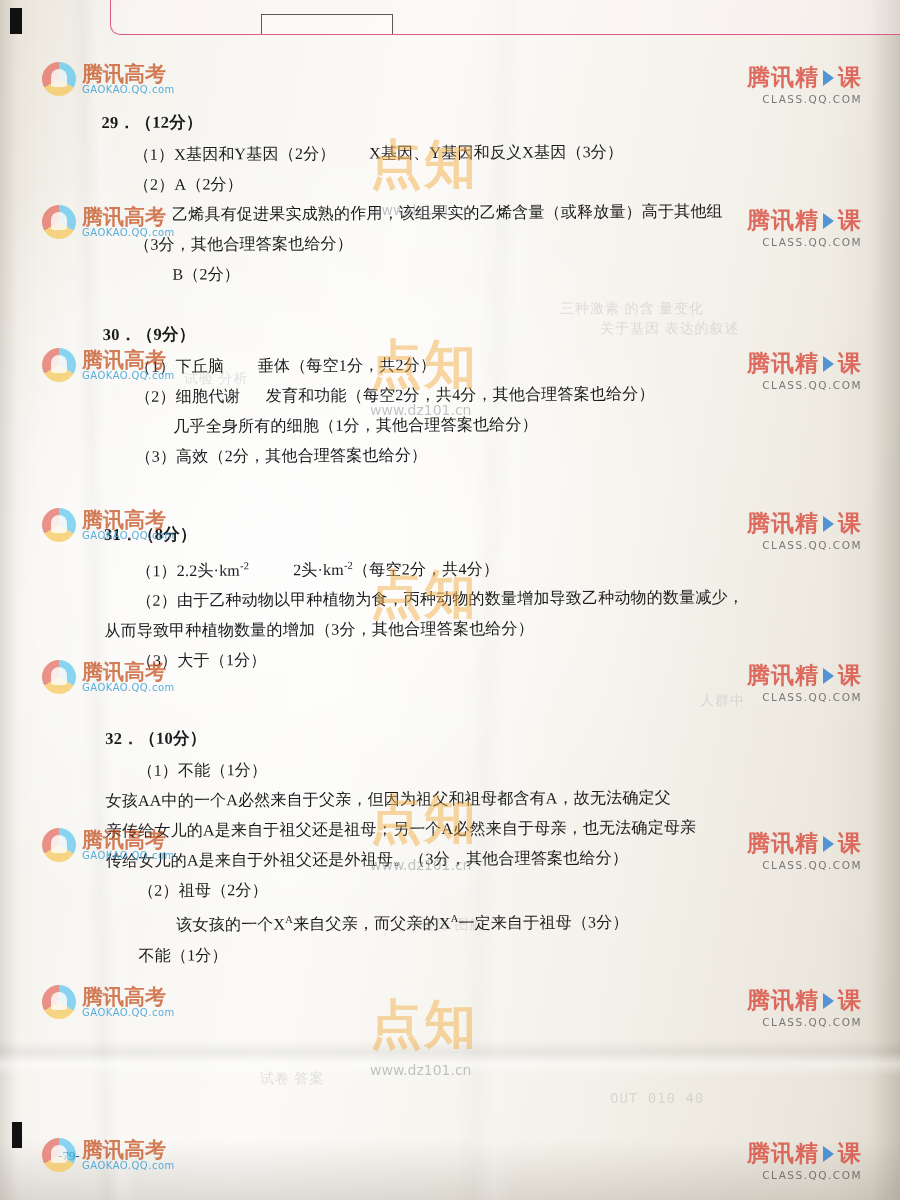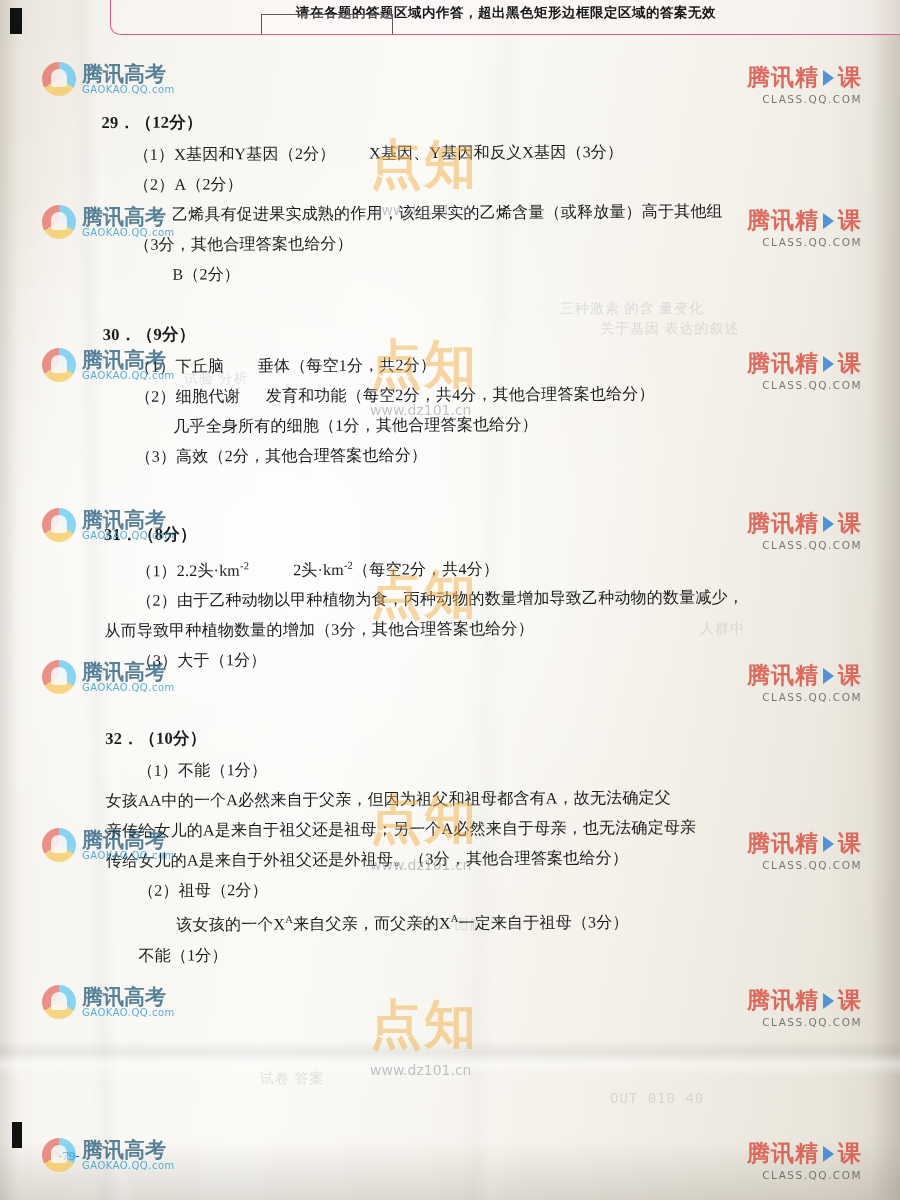--- a/index.html
+++ b/index.html
@@ -145,21 +145,21 @@
     content: "";
     position: absolute;
     left: 9px; top: 7px;
     width: 16px; height: 18px;
     background: rgba(255,255,255,0.85);
     border-radius: 8px 8px 3px 3px;
   }
   .wm-left .tx1 {
     font-size: 21px;
     font-weight: bold;
-    color: #0c4a6e;
+    color: #c2410c;
     opacity: .8;
     font-family: "DejaVu Sans", sans-serif;
   }
   .wm-left .tx2 {
     font-size: 10px;
     color: #3aa0d8;
     letter-spacing: .5px;
     font-family: "DejaVu Sans", sans-serif;
   }
   .wm-left .stack { display: flex; flex-direction: column; line-height: 1.05; }
@@ -227,28 +227,27 @@
 <div class="page">
   <div class="paper"></div>
   <div class="crease c1"></div>
   <div class="crease c2"></div>
   <div class="crease c3"></div>
 
   <div class="edge-black-left"></div>
   <div class="edge-black-bottom"></div>
 
   <div class="top-strip">
-    <div class="top-warning">请在各题的答题区域内作答，超出黑色矩形边框限定区域的答案无效</div>
     <div class="top-box-left"></div>
   </div>
 
   <div class="ghost" style="left:560px; top:300px;">三种激素  的含  量变化</div>
   <div class="ghost" style="left:600px; top:320px;">关于基因  表达的叙述</div>
   <div class="ghost" style="left:184px; top:370px;">试验  分析</div>
-  <div class="ghost" style="left:700px; top:620px;">人群中</div>
+  <div class="ghost" style="left:700px; top:692px;">人群中</div>
   <div class="ghost" style="left:420px; top:916px;">遗传  图解</div>
   <div class="ghost" style="left:260px; top:1070px;">试卷  答案</div>
   <div class="ghost" style="left:610px; top:1090px; font-family:'DejaVu Sans Mono', monospace;">OUT 010 40</div>
 
   <div class="content">
 
     <div class="q">
       <div class="q-head">
         <span>29</span>．<span>（12分）</span>
       </div>

